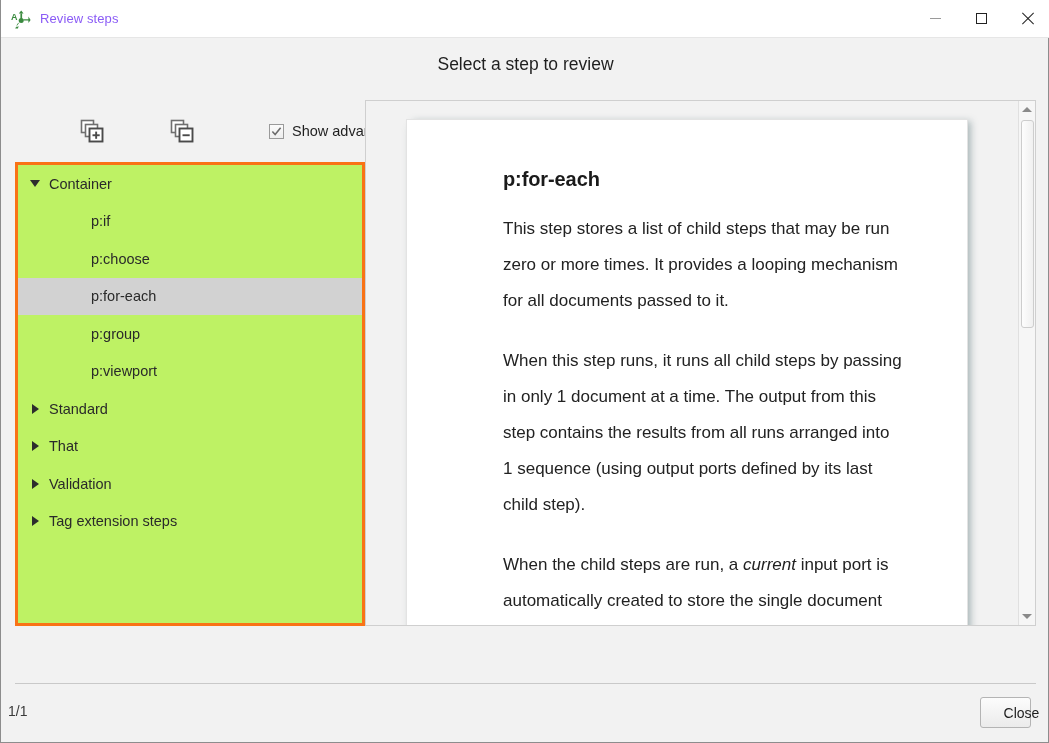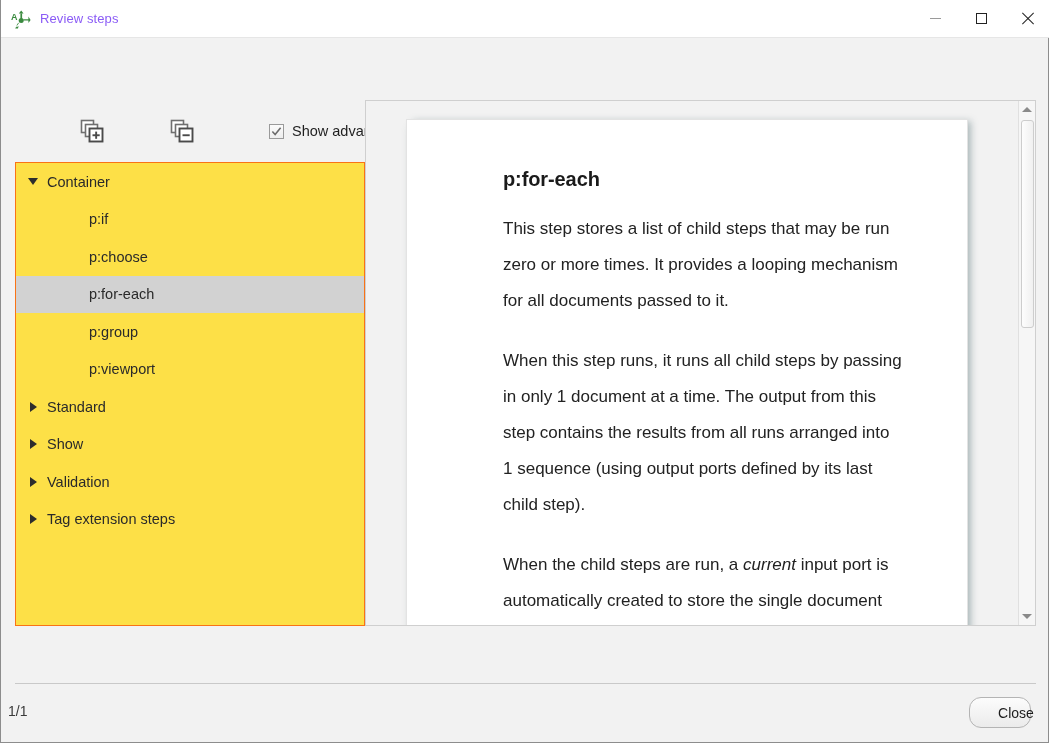--- a/index.html
+++ b/index.html
@@ -89,22 +89,22 @@
     flex: 0 0 auto;
   }
   .chk-mark {
     width: 11px; height: 11px;
   }
   .chk-label { font-size: 14.5px; color: #1f1f1f; margin-left: 8px; white-space: nowrap; }
 
   .tree {
     position: absolute; top: 62px; left: 0;
     width: 350px; height: 464px;
-    background: #fde047;
-    border: 1px solid #f97316;
+    background: #bef264;
+    border: 3px solid #f97316;
     overflow: hidden;
   }
   .tree-row {
     height: 37.5px;
     display: flex; align-items: center;
     cursor: default;
     font-size: 14.5px; color: #2a2a2a;
   }
   .tree-row.selected { background: #d2d2d2; }
   .tree-row .twisty {
@@ -196,24 +196,24 @@
   .footer-sep {
     position: absolute; left: 14px; top: 683px;
     width: 1021px; height: 1px; background: #c9c9c9;
   }
   .page-indicator {
     position: absolute; left: 7px; top: 703px;
     font-size: 14px; color: #3a3a3a;
   }
   .close-btn {
     position: absolute; right: 17px; top: 697px;
-    width: 62px; height: 31px;
+    width: 51px; height: 31px;
     background: linear-gradient(#fcfcfc,#ebebeb);
     border: 1px solid #b4b4b4;
-    border-radius: 12px;
+    border-radius: 3px;
     font-family: "Liberation Sans", sans-serif;
     font-size: 14px; color: #1d1d1d;
     display: flex; align-items: center; justify-content: center;
     cursor: default;
     padding-left: 32px;
   }
 </style>
 </head>
 <body>
 
@@ -237,20 +237,21 @@
       </div>
       <div class="winbtn">
         <span class="glyph-max"></span>
       </div>
       <div class="winbtn close">
         <span class="glyph-close"></span>
       </div>
     </div>
   </div>
 
+  <div class="header-caption">Select a step to review</div>
 
   <div class="left-pane">
 
     <div class="toolbar">
       <div class="tool-icon">
         <svg width="26" height="26" viewBox="0 0 26 26">
           <rect x="2.5" y="2.5" width="12" height="12" fill="#ffffff" stroke="#6f6f6f" stroke-width="1.6"></rect>
           <rect x="6.5" y="6.5" width="12" height="12" fill="#ffffff" stroke="#6f6f6f" stroke-width="1.6"></rect>
           <rect x="10.5" y="10.5" width="13" height="13" fill="#ffffff" stroke="#4a4a4a" stroke-width="1.9"></rect>
           <rect x="16.2" y="13.6" width="1.9" height="7.2" fill="#4a4a4a"></rect>
@@ -305,21 +306,21 @@
         <div class="tree-row root">
           <span class="twisty">
             <span class="tri closed"></span>
           </span>
           <span class="lbl">Standard</span>
         </div>
         <div class="tree-row root">
           <span class="twisty">
             <span class="tri closed"></span>
           </span>
-          <span class="lbl">Show</span>
+          <span class="lbl">That</span>
         </div>
         <div class="tree-row root">
           <span class="twisty">
             <span class="tri closed"></span>
           </span>
           <span class="lbl">Validation</span>
         </div>
         <div class="tree-row root">
           <span class="twisty">
             <span class="tri closed"></span>

